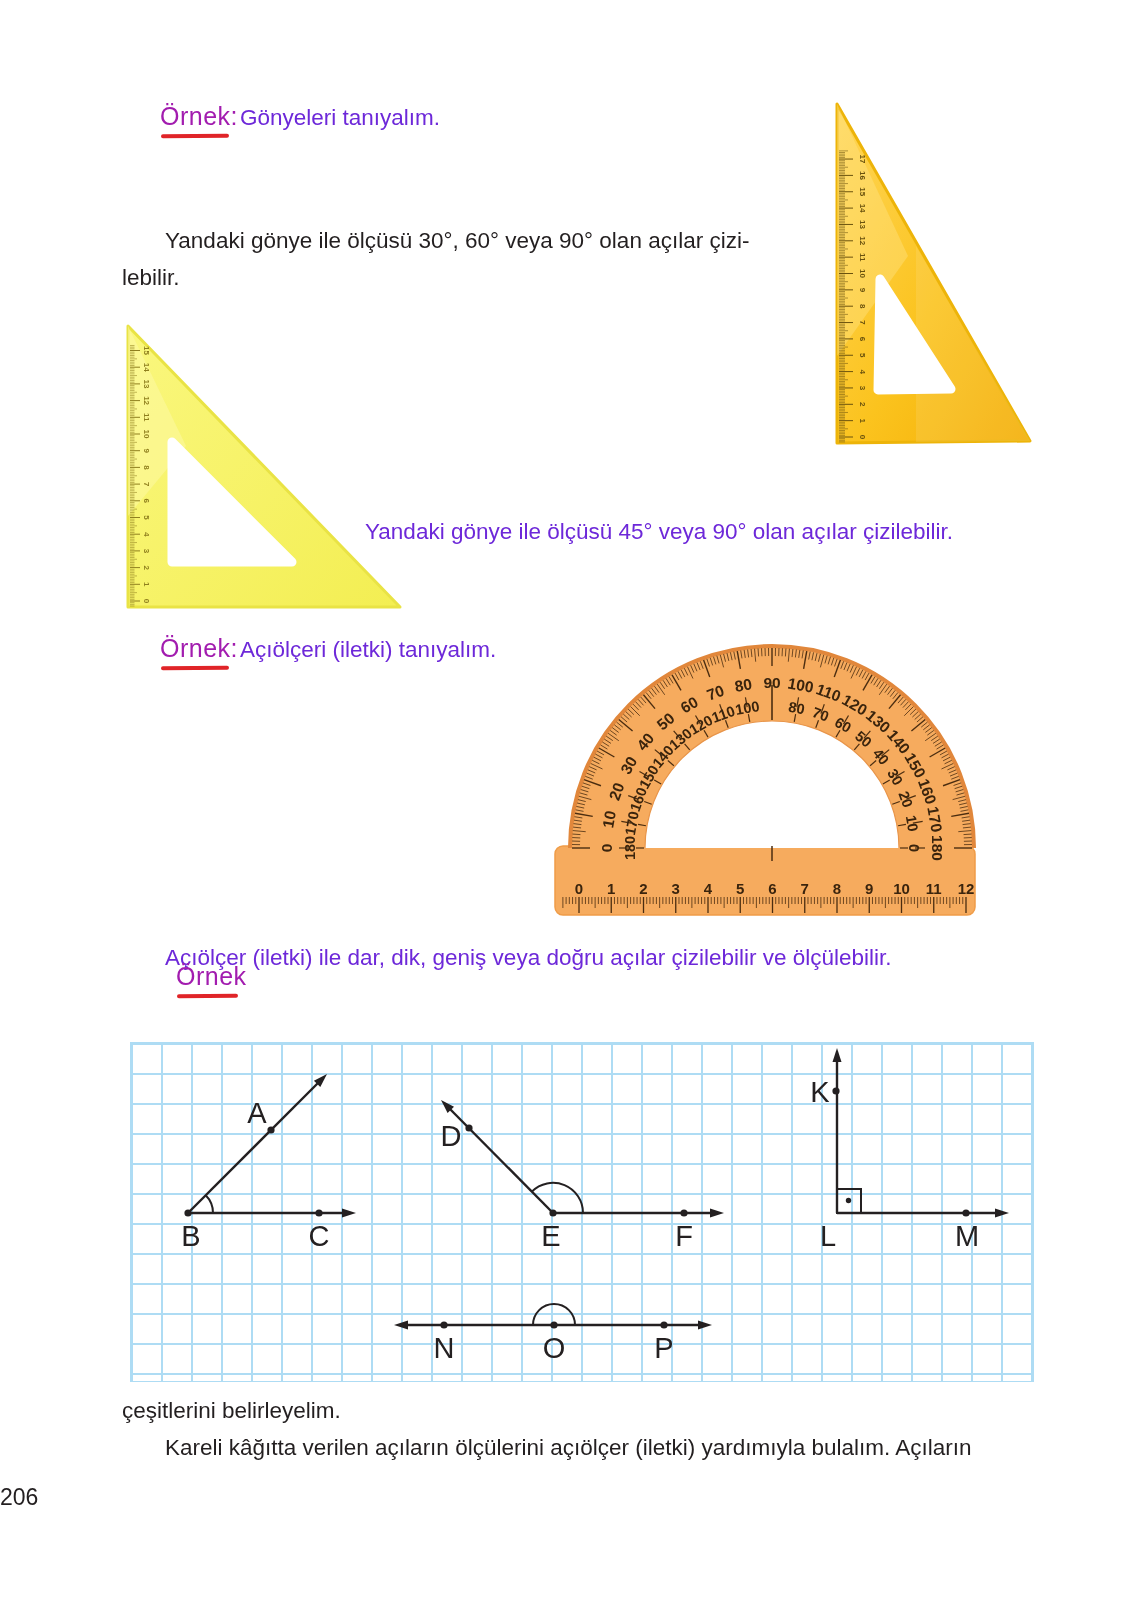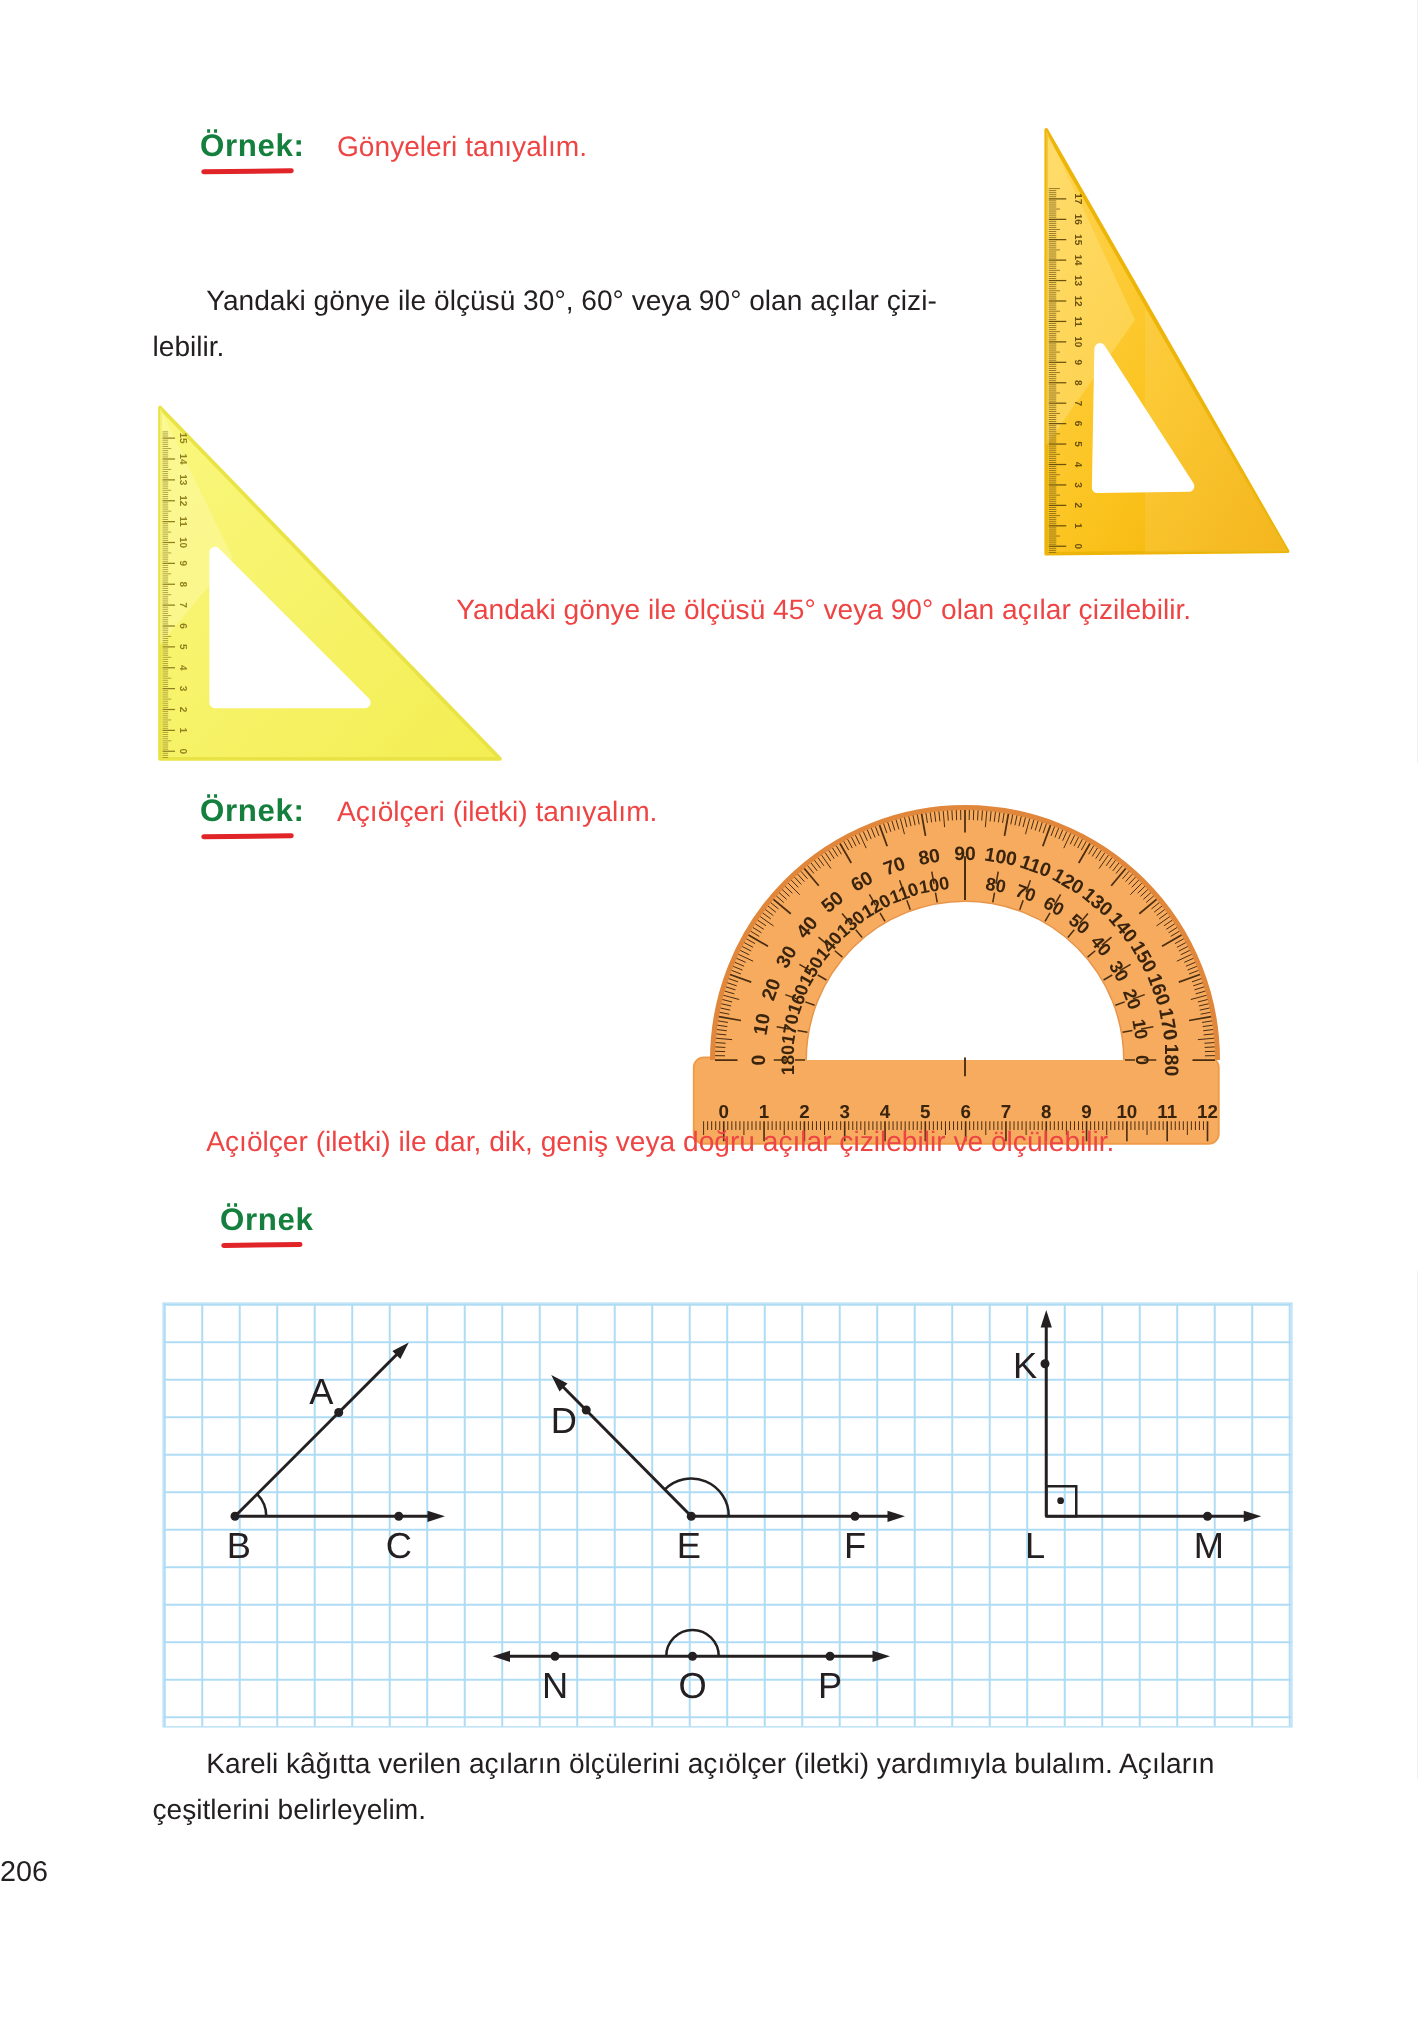--- a/index.html
+++ b/index.html
@@ -2,25 +2,25 @@
 <html lang="tr"><head>
 <meta charset="utf-8">
 <style>
   html,body{margin:0;padding:0;background:#e8e8e8;}
   .page{
     position:relative;width:1134px;height:1616px;margin:0 auto;
     background:#ffffff;overflow:hidden;
     font-family:"Liberation Sans",sans-serif;color:#231f20;
   }
   .abs{position:absolute;}
-  .body-text{font-size:22.5px;line-height:36px;color:#ef4444;}
+  .body-text{font-size:22.5px;line-height:36px;color:#6d28d9;margin-top:44px;}
   .ex-line{white-space:nowrap;}
   .ornek{
-    position:relative;display:inline-block;color:#15803d;
-    font-weight:bold;font-size:25px;margin-right:26px;letter-spacing:.5px;
+    position:relative;display:inline-block;color:#a21caf;
+    font-weight:normal;font-size:25px;margin-right:2px;letter-spacing:.5px;
   }
   .ornek::after{
     content:"";position:absolute;left:1px;right:9px;bottom:-7px;height:4px;
     background:#e02428;border-radius:3px;transform:rotate(-.6deg);
   }
   .para .ln{font-size:22.5px;line-height:37px;}
   .para .indent{padding-left:43px;}
   .grid-box{
     background-color:#ffffff;
     background-image:
@@ -936,19 +936,19 @@
           <circle cx="423" cy="282" r="3.6"></circle>
           <circle cx="533" cy="282" r="3.6"></circle>
         <text x="313" y="315" text-anchor="middle">N</text>
         <text x="423" y="315" text-anchor="middle">O</text>
         <text x="533" y="315" text-anchor="middle">P</text>
       </g>
     </svg>
   </div>
 
   <div class="abs para" style="left:122px;top:1392px;width:920px;">
+    <div class="ln">çeşitlerini belirleyelim.</div>
     <div class="ln indent">Kareli kâğıtta verilen açıların ölçülerini açıölçer (iletki) yardımıyla bulalım. Açıların</div>
-    <div class="ln">çeşitlerini belirleyelim.</div>
   </div>
 
   <div class="abs page-num" style="top:1484px;left:0;">206</div>
 
 </div>
 
 </body></html>

